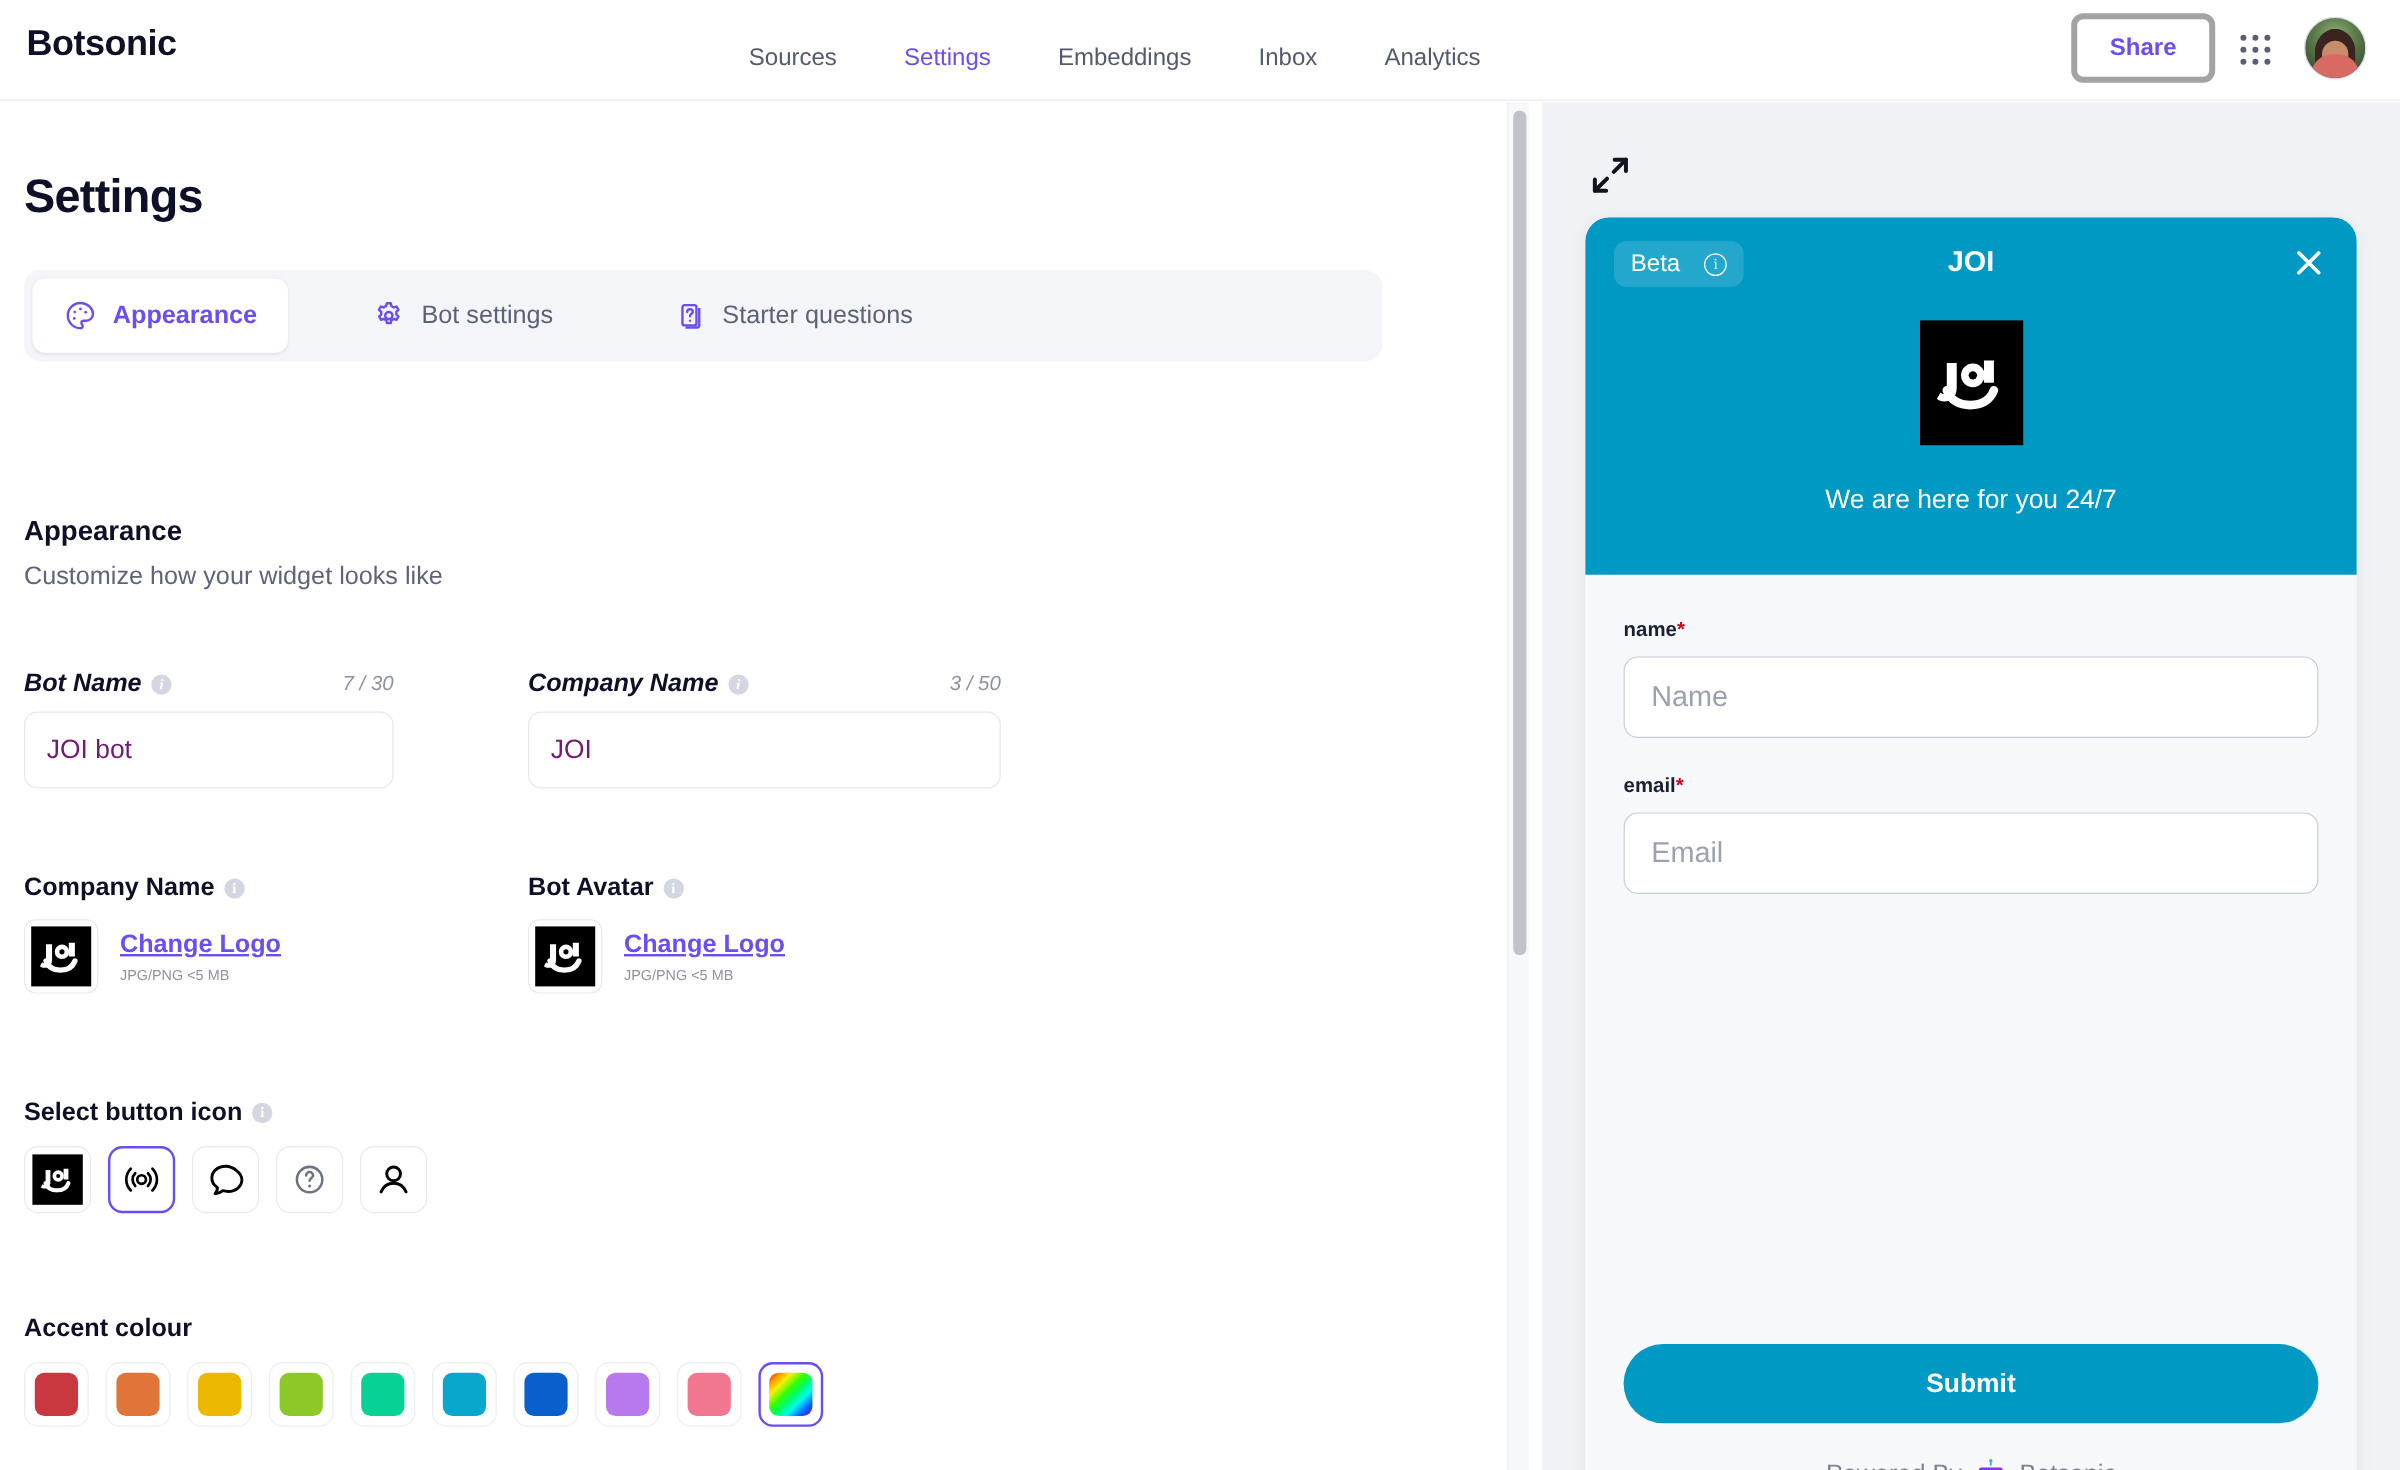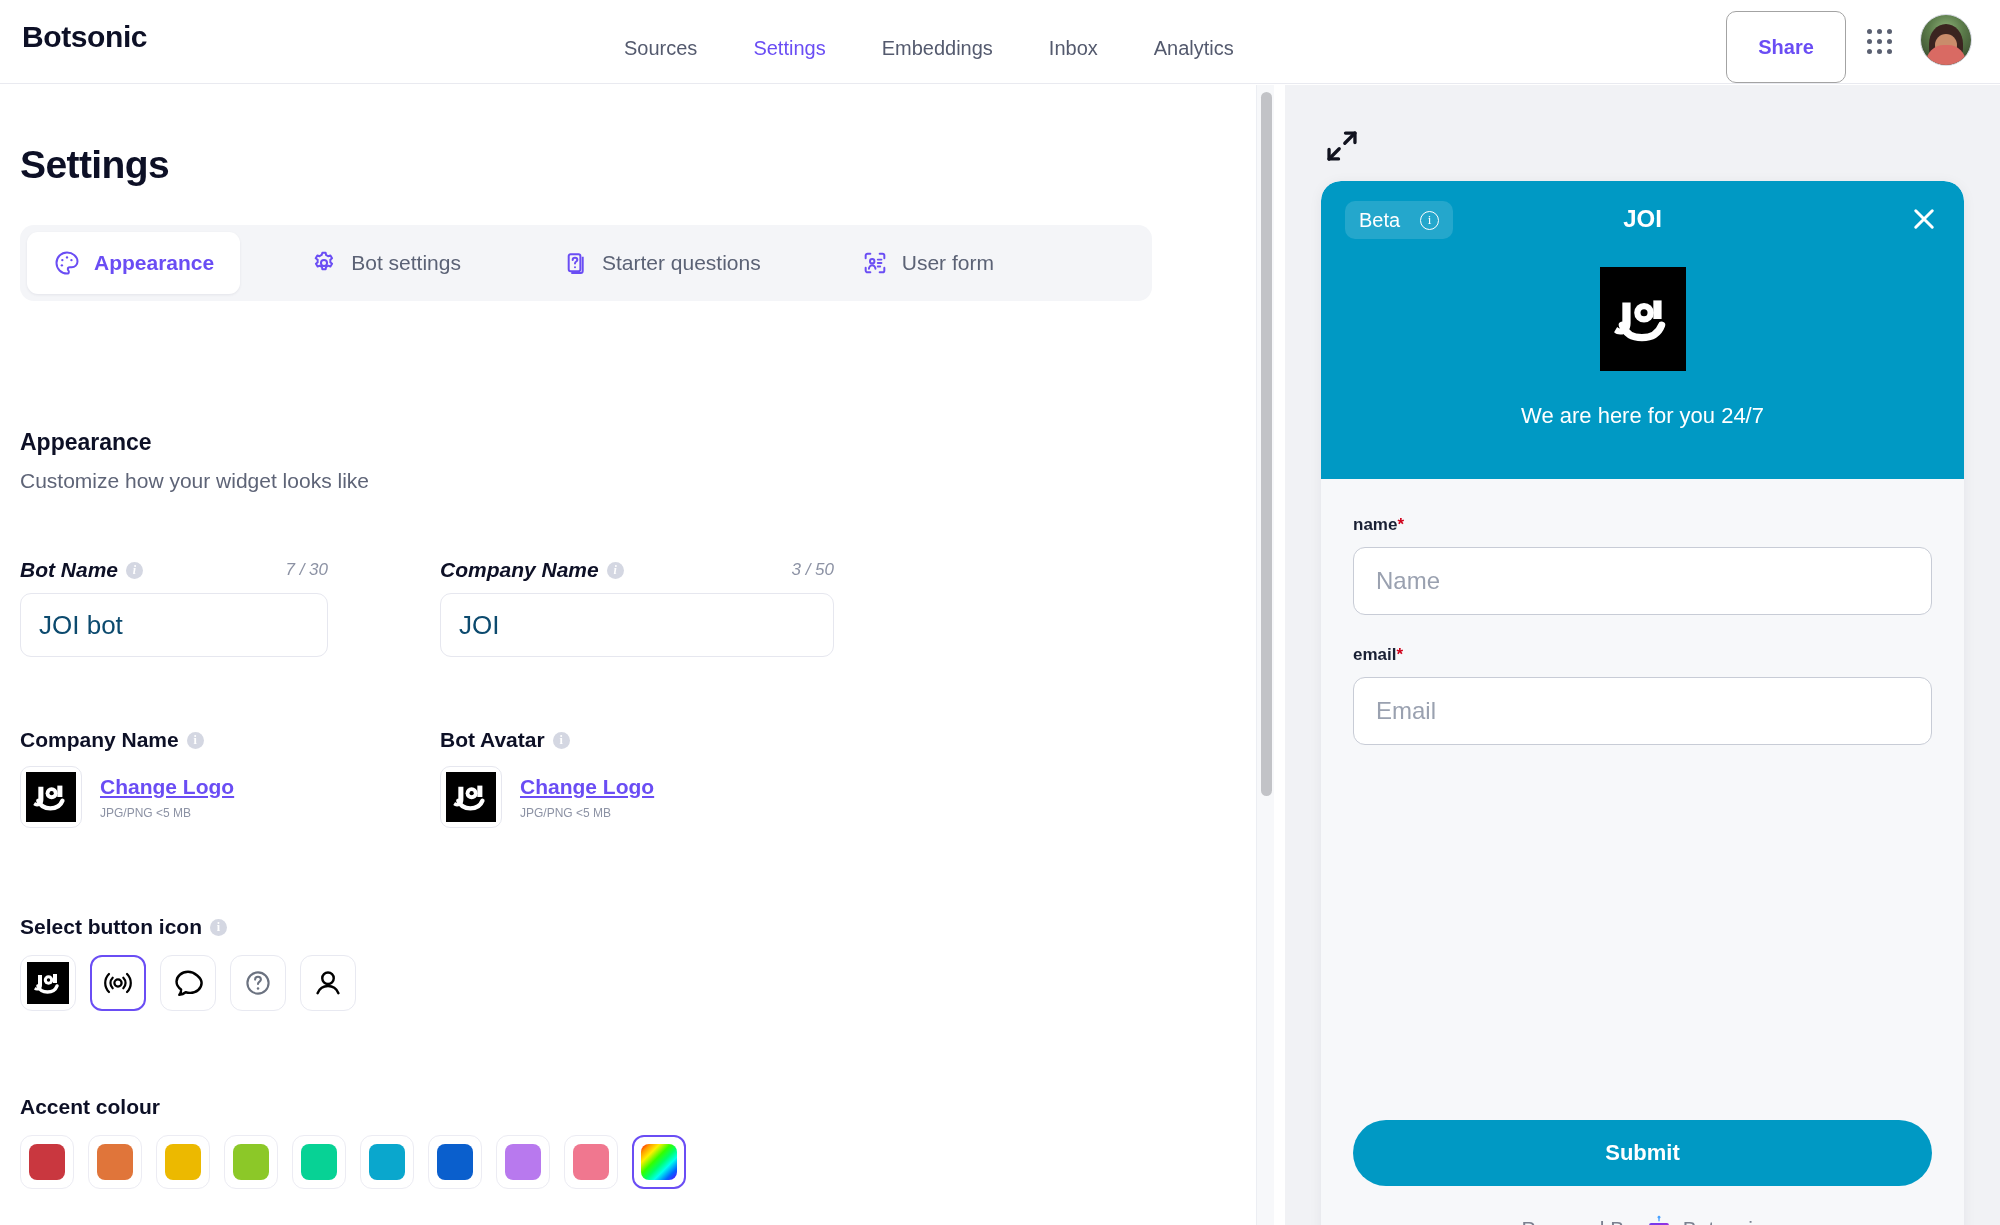--- a/index.html
+++ b/index.html
@@ -29,21 +29,21 @@
     position: relative; height: 84px; display: flex; align-items: center;
     padding: 0 28px; font-size: 20px; color: #545a6e; cursor: pointer;
   }
   .navlink.active { color: #6a4df4; }
   .navlink.active::after {
     content: ""; position: absolute; left: 0; right: 0; bottom: 0;
     height: 4px; background: #6a4df4; border-radius: 2px;
   }
   .share-btn {
     position: absolute; right: 154px; top: 11px;
-    width: 120px; height: 72px; border: 1px solid #a3a3a3; border-radius: 10px;
+    width: 120px; height: 58px; border: 5px solid #a3a3a3; border-radius: 10px;
     background: #fff; color: #6a4df4; font-size: 20px; font-weight: 600;
     display: flex; align-items: center; justify-content: center; cursor: pointer;
   }
   .grid-icon {
     position: absolute; right: 104px; top: 26px;
     width: 32px; height: 32px; display: grid;
     grid-template-columns: repeat(3, 1fr); grid-template-rows: repeat(3, 1fr);
     gap: 4px; padding: 3px; cursor: pointer;
   }
   .grid-icon i { width: 5px; height: 5px; border-radius: 50%; background: #5a6071; display: block; }
@@ -105,21 +105,21 @@
   
   .fieldlabel { font-size: 21px; font-weight: 700; color: #0d1026; display: flex; align-items: center; gap: 8px; }
   .info-dot {
     width: 17px; height: 17px; border-radius: 50%; background: #d4d7e2; color: #fff;
     font-size: 12px; font-weight: 700; display: inline-flex; align-items: center;
     justify-content: center; font-family: "Liberation Serif", serif; cursor: pointer;
   }
   .counter { font-size: 17px; color: #8c92a4; }
   .txtinput {
     width: 100%; height: 64px; border: 1px solid #e6e7ef; border-radius: 11px;
-    background: #fff; font-size: 26px; color: #0c4a6e; padding: 0 18px;
+    background: #fff; font-size: 22px; color: #701a75; padding: 0 18px;
     font-family: "Liberation Sans", sans-serif; outline: none;
   }
   .col-a { position: absolute; left: 20px; width: 308px; }
   .col-b { position: absolute; left: 440px; width: 394px; }
 
   .row1 { top: 473px; }
   .row1 .lblrow { display: flex; align-items: center; justify-content: space-between; margin-bottom: 11px; font-style: italic; }
 
   
   .row2 { top: 643px; }
@@ -299,34 +299,20 @@
           <rect x="6.6" y="4.5" width="10" height="14.5" rx="1.6"></rect>
           <path d="M18.6 6.6v12.3a1.6 1.6 0 0 1-1.6 1.6H8.8"></path>
           <path d="M10 9.4c0-1.1.9-2 2-2s2 .9 2 2c0 1.4-2 1.3-2 3" stroke-linecap="round"></path>
           <circle cx="12" cy="15.6" r=".85" fill="#6a4df4" stroke="none"></circle>
         </svg>
       </span>
       <span>Starter questions</span>
     </div>
     <div class="tab-spacer-3"></div>
 
-    <div class="tab">
-      <span class="tico">
-        <svg viewBox="0 0 24 24" fill="none" stroke="#6a4df4" stroke-width="1.7" stroke-linecap="round" stroke-linejoin="round">
-          <path d="M4 8V5.6A1.6 1.6 0 0 1 5.6 4H8"></path>
-          <path d="M16 4h2.4A1.6 1.6 0 0 1 20 5.6V8"></path>
-          <path d="M20 16v2.4a1.6 1.6 0 0 1-1.6 1.6H16"></path>
-          <path d="M8 20H5.6A1.6 1.6 0 0 1 4 18.4V16"></path>
-          <circle cx="9.6" cy="10.4" r="1.9"></circle>
-          <path d="M6.8 17c0-1.7 1.3-3 2.8-3s2.8 1.3 2.8 3"></path>
-          <path d="M14.4 9.1h3.1M14.4 12h3.1M14.4 14.9h2"></path>
-        </svg>
-      </span>
-      <span>User form</span>
-    </div>
   </div>
 
   <div class="sec-title">Appearance</div>
   <div class="sec-sub">Customize how your widget looks like</div>
 
   <div class="col-a row1">
     <div class="lblrow">
       <div class="fieldlabel">
         <span>Bot Name</span>
         <span class="info-dot">i</span>

